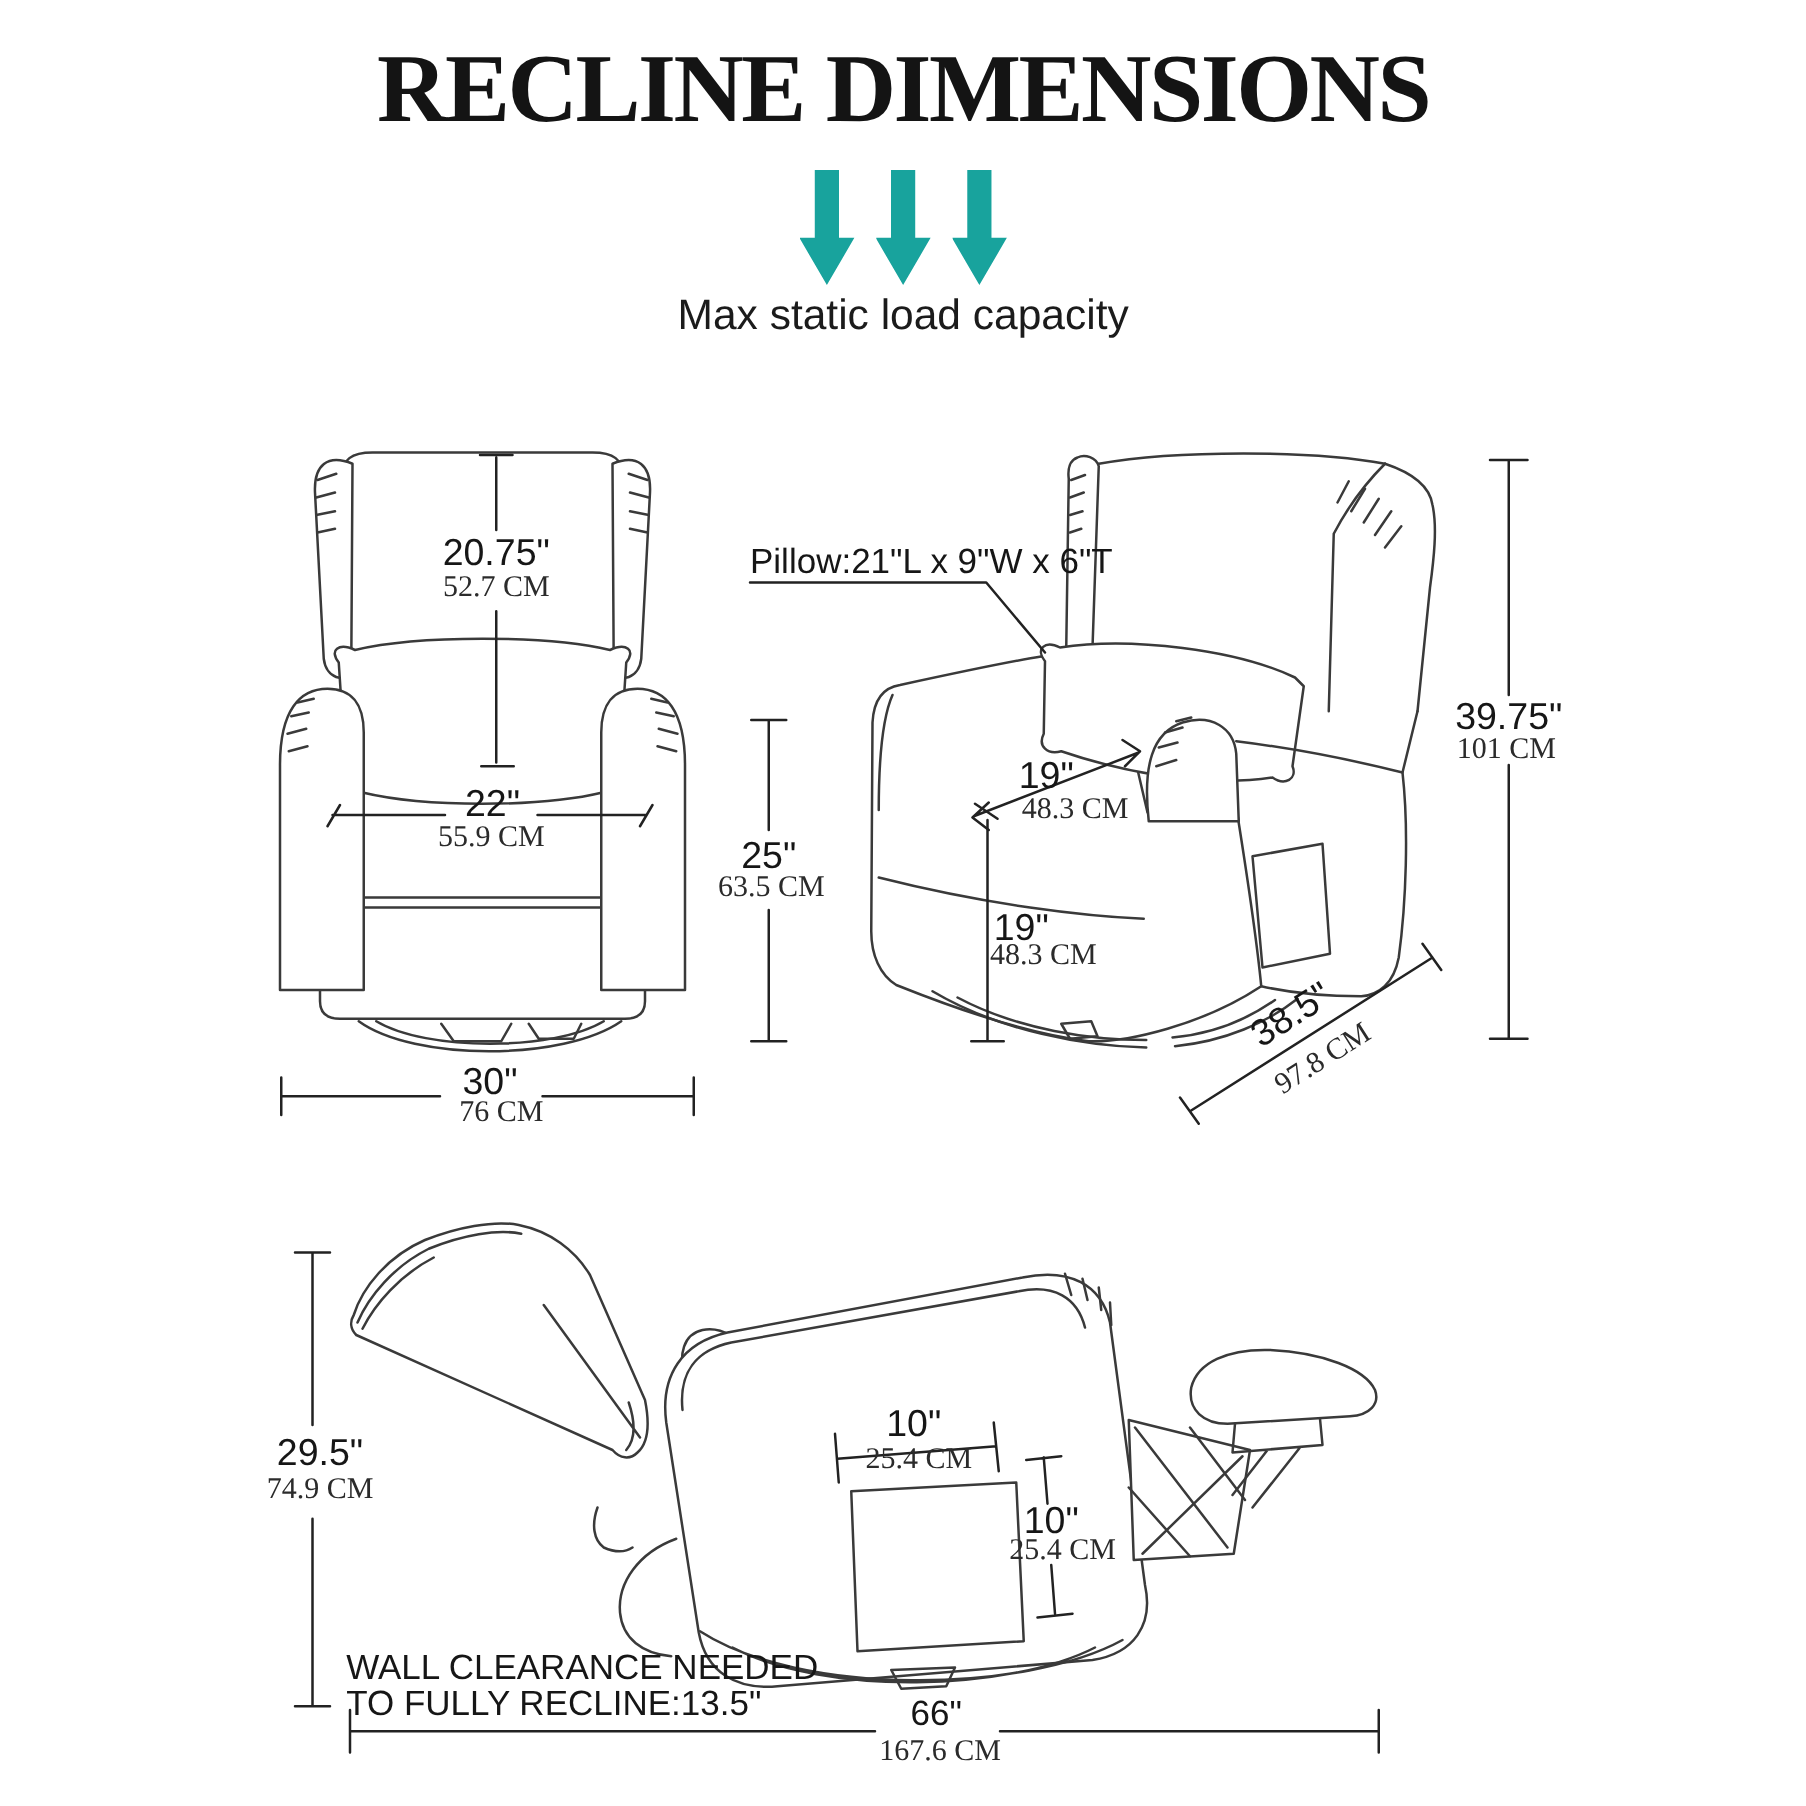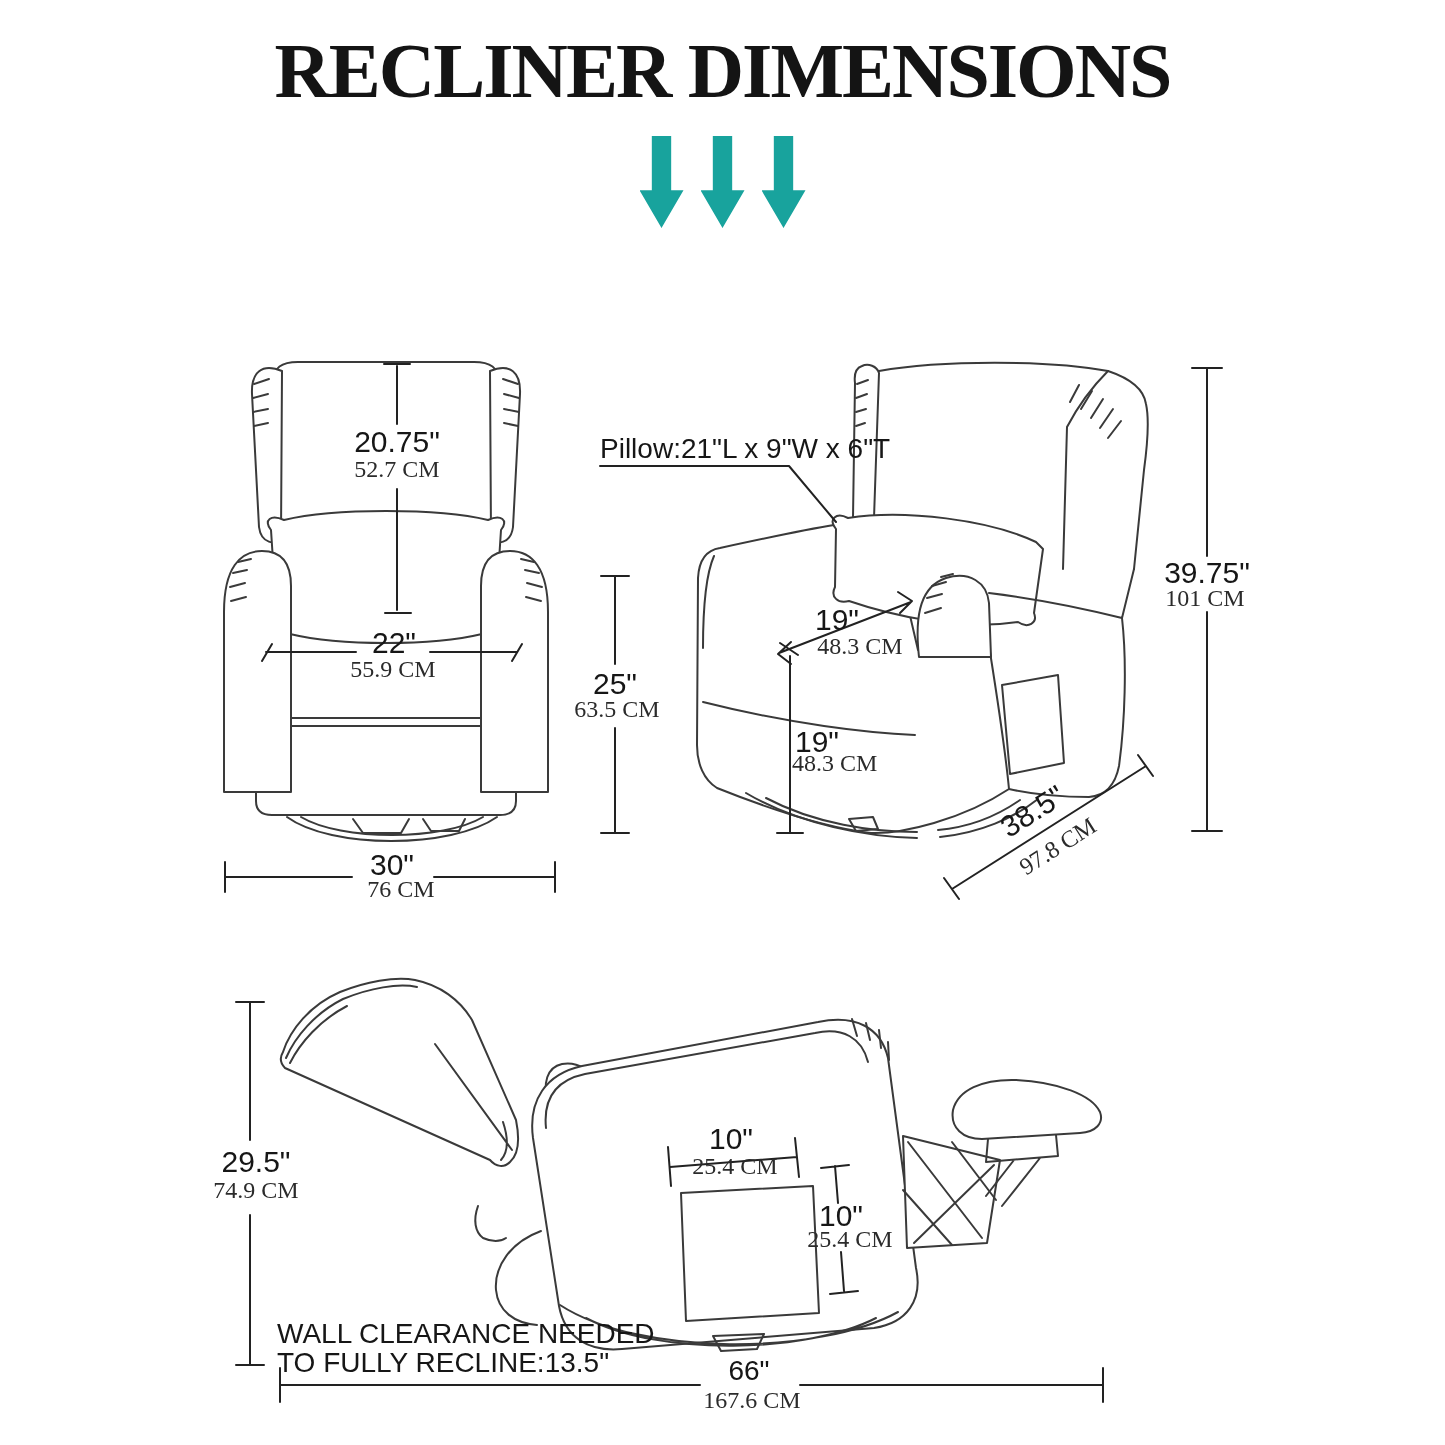--- a/index.html
+++ b/index.html
@@ -24,28 +24,29 @@
   text.sm{font-size:28px;}
   text.cm{font-family:"Liberation Serif",serif;font-size:24px;fill:#2b2b2b;}
   text.note{font-family:"Liberation Sans",sans-serif;font-size:28px;fill:#161616;}
   .mid{text-anchor:middle;}
 </style>
 </head>
 <body>
 
 <div class="page">
 
-  <div class="title">RECLINER DIMENSIONS</div>
+  <div class="title">RECLINE DIMENSIONS</div>
 
   <div class="arrows">
     <div class="arrow"></div>
     <div class="arrow"></div>
     <div class="arrow"></div>
   </div>
 
+  <div class="load-label">Max static load capacity</div>
 
   <svg class="diagram" width="1445" height="1445" viewBox="0 0 1445 1445">
 
     <g>
       <path class="lnf" d="M273,383 C273,367 282,362 298,362 L474,362 C490,362 499,367 499,383 L492,549 L280,549 Z"></path>
       <path class="lnf" d="M282,371 C262,363 251,372 252,394 L259,527 C261,543 276,547 281,536 Z"></path>
       <path class="ln" d="M254,384 L269,379 M253,398 L268,394 M253,412 L268,409 M254,426 L268,423"></path>
       <path class="lnf" d="M490,371 C510,363 521,372 520,394 L513,527 C511,543 496,547 491,536 Z"></path>
       <path class="ln" d="M518,384 L503,379 M519,398 L504,394 M519,412 L504,409 M518,426 L504,423"></path>
       <path class="lnf" d="M262,718 L262,668 C262,641 277,622 301,616 C351,607 421,607 471,616 C495,622 510,641 510,668 L510,718 Z"></path>

